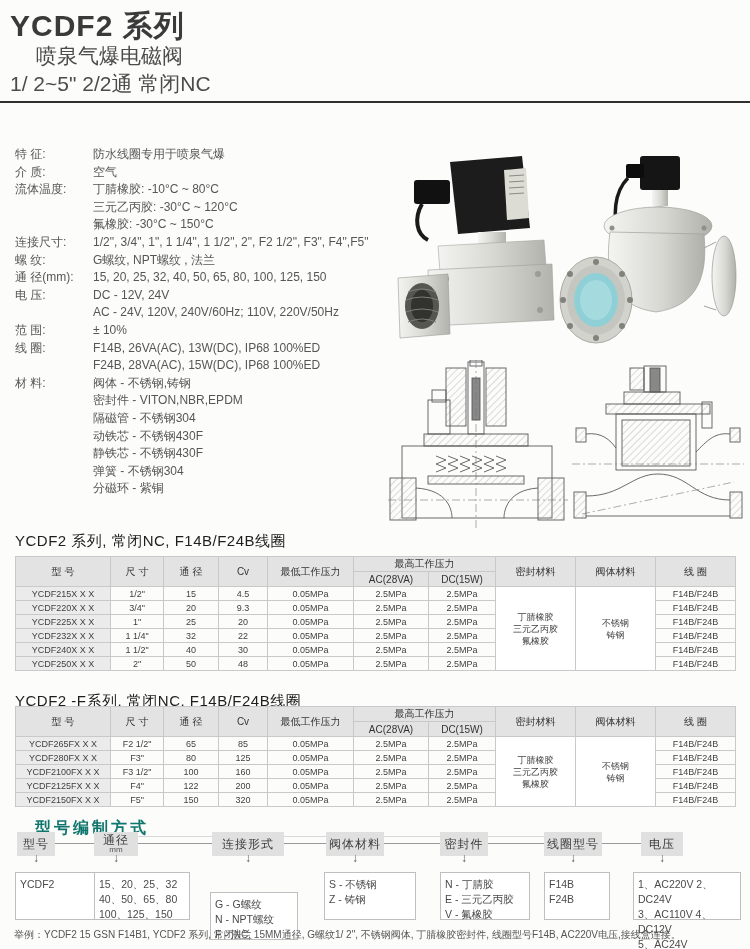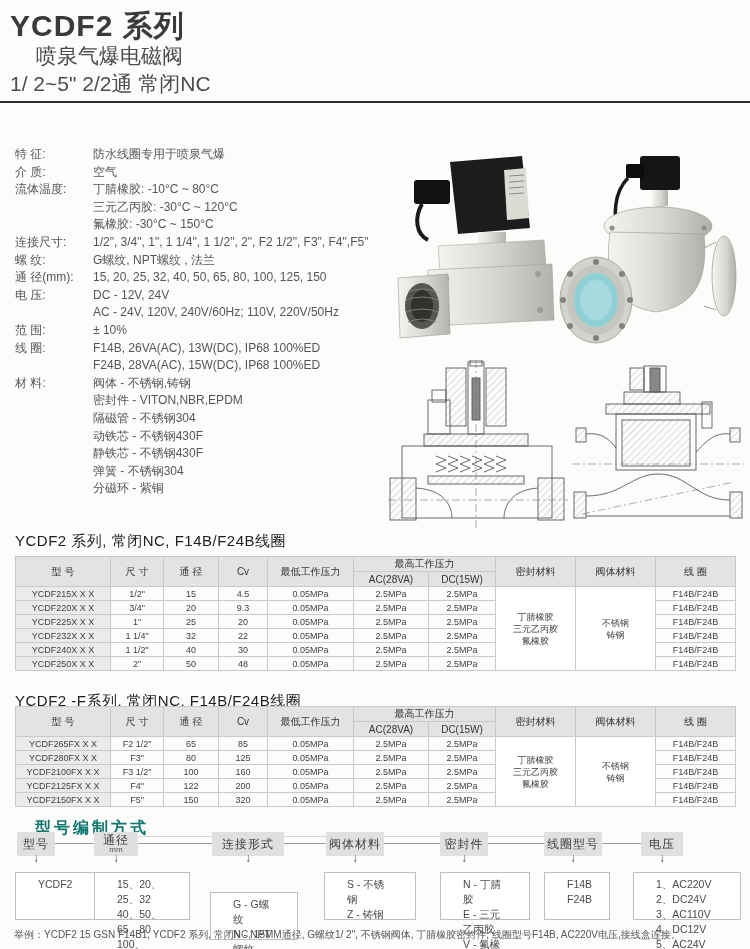--- a/index.html
+++ b/index.html
@@ -27,21 +27,21 @@
   table.spec td.model{background:#ebebeb;}
   table.spec td.merged{white-space:pre-line;line-height:12px;background:#fff;}
   
   .diag-title{position:absolute;left:15px;top:818px;font-size:16px;font-weight:bold;color:#0f766e;letter-spacing:3px;margin-left:20px;}
   .diag-underline{position:absolute;left:118px;top:836px;width:440px;height:1px;background:#d8d8d8;}
   .lblbox{position:absolute;top:832px;height:24px;background:#e0e0e0;color:#3c3c3c;font-size:12px;
           display:flex;flex-direction:column;align-items:center;justify-content:center;line-height:12px;letter-spacing:1px;}
   .lblbox .sub{font-size:8px;line-height:8px;color:#555;letter-spacing:0;}
   .lblbox .sub:empty{display:none;}
   .optbox{position:absolute;top:872px;height:48px;border:1px solid #bfbfbf;background:#fff;
-          font-size:10.5px;line-height:15px;color:#4a4a4a;padding:4px 22px;box-sizing:border-box;
+          font-size:10.5px;line-height:15px;color:#4a4a4a;padding:4px 4px;box-sizing:border-box;
           white-space:pre-line;}
   .conn{position:absolute;top:843px;height:1px;background:#9a9a9a;}
   .darr{position:absolute;top:851px;width:10px;text-align:center;font-size:12px;color:#555;}
   
   .footnote{position:absolute;left:14px;top:928px;width:730px;font-size:10px;color:#555;white-space:nowrap;}
 </style>
 </head>
 <body>
 
 <div class="page">

